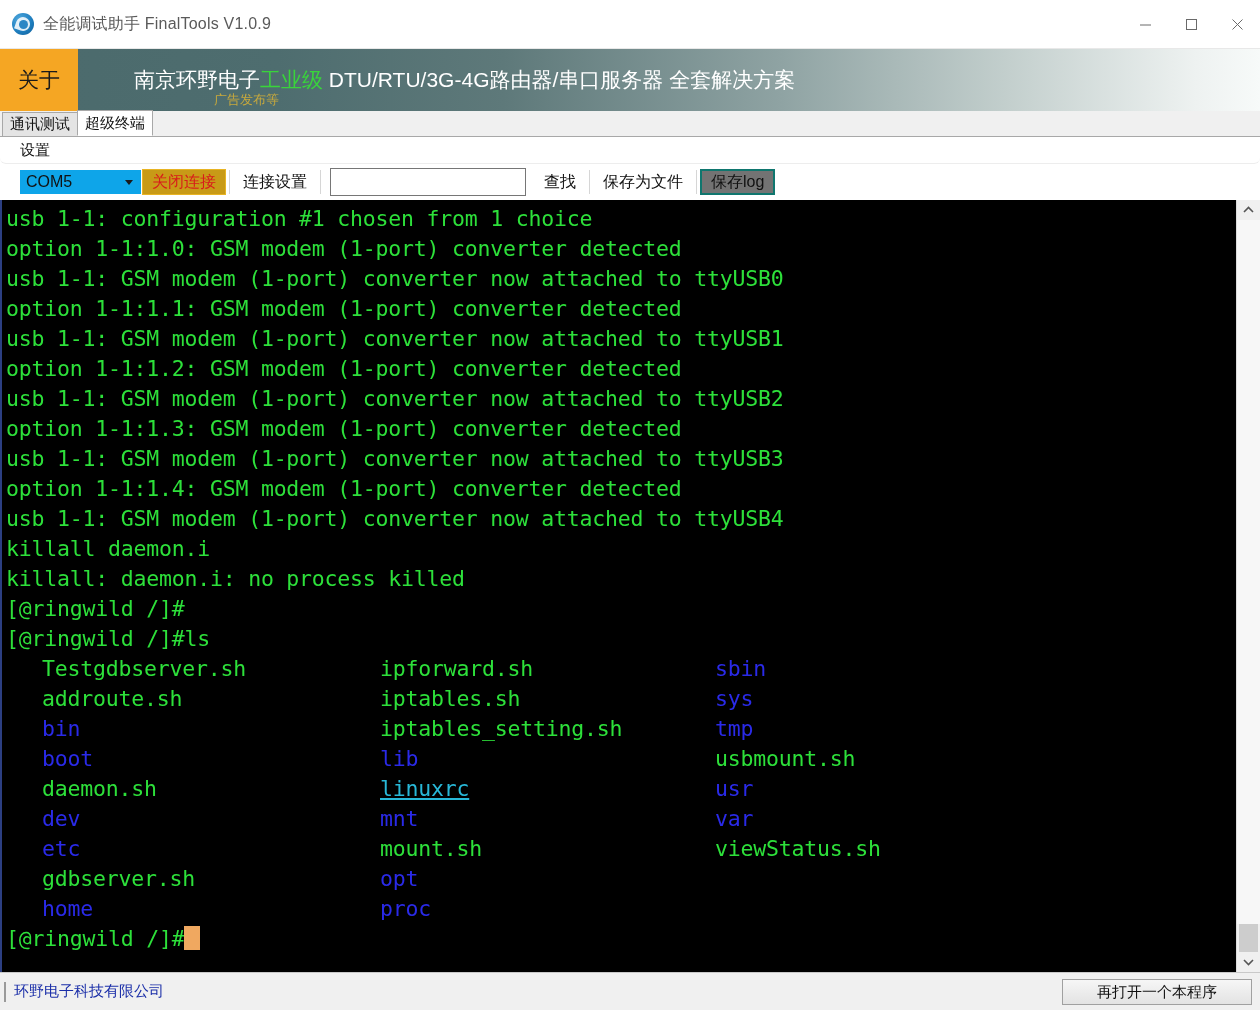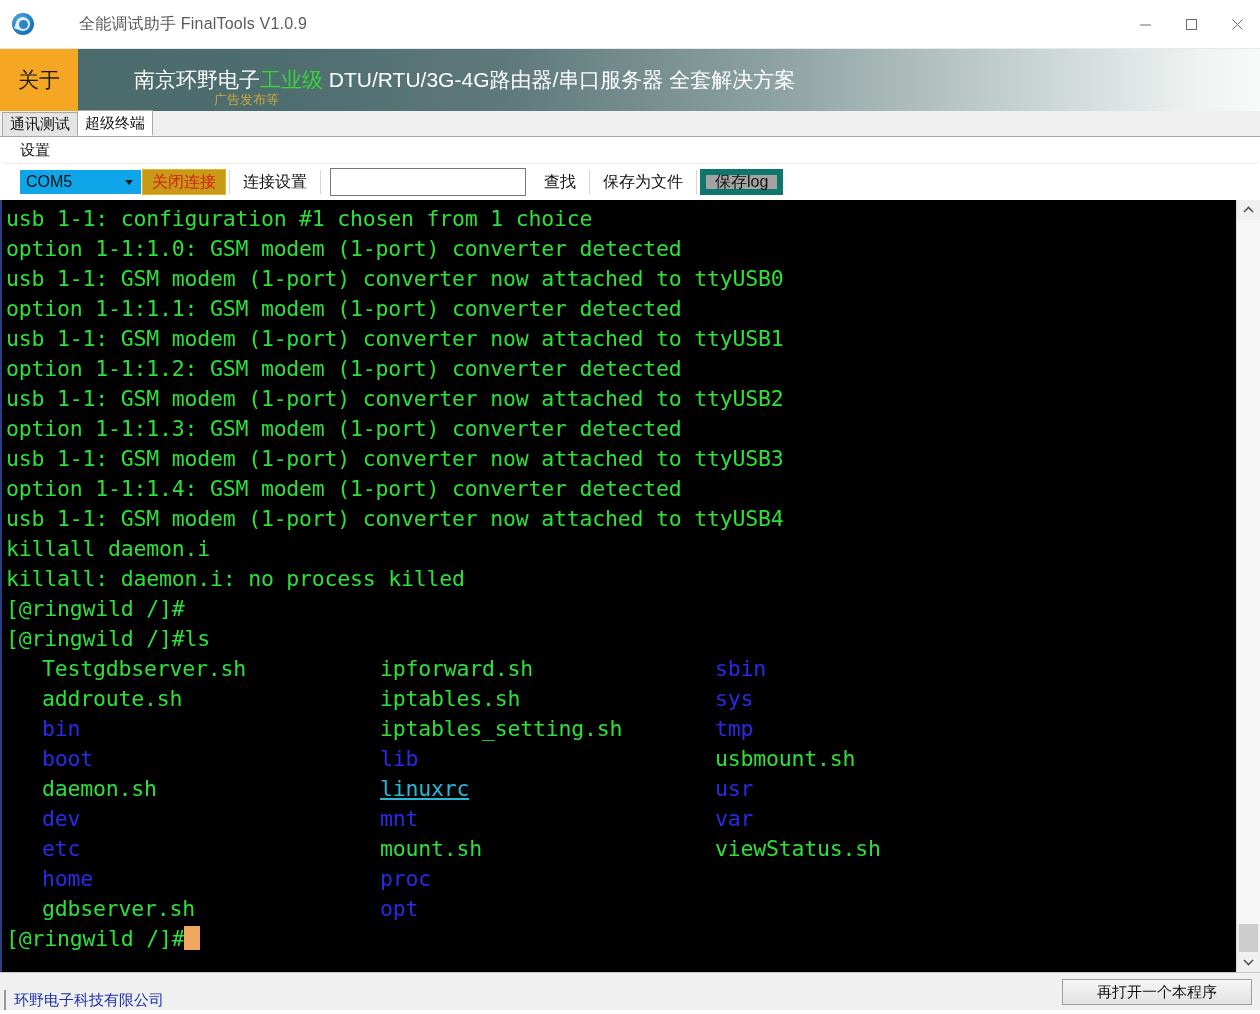--- a/index.html
+++ b/index.html
@@ -16,21 +16,20 @@
   }
 
   
   .titlebar {
     height: 48px;
     background: #ffffff;
     display: flex;
     align-items: center;
     position: relative;
     border-bottom: 1px solid #e8e8e8;
-    gap: 36px;
   }
   .app-icon {
     width: 22px; height: 22px;
     margin-left: 12px; margin-right: 9px;
     position: relative;
     flex: none;
   }
   .app-icon .disc {
     position: absolute;
     left: 0; top: 0;
@@ -212,23 +211,23 @@
     align-items: center;
     box-sizing: border-box;
     white-space: nowrap;
   }
   .tbtn.gold {
     background: #c89a17;
     color: #d81b1b;
     border: 1px solid #e8b424;
   }
   .tbtn.orange {
-    background: #a3a3a3;
+    background: #737373;
     color: #111111;
-    border: 6px solid #0f766e;
+    border: 2px solid #0f766e;
   }
   .sep {
     width: 1px;
     height: 24px;
     background: #d6d6d6;
     margin: 0 3px;
   }
   .findbox {
     width: 196px;
     height: 28px;
@@ -321,21 +320,21 @@
     left: 0; right: 0;
     background: #f7f7f7;
   }
 
   
   .statusbar {
     height: 38px;
     background: #f0f0f0;
     border-top: 1px solid #c9c9c9;
     display: flex;
-    align-items: flex-end;
+    align-items: center;
     padding: 0 6px 0 4px;
     box-sizing: border-box;
     position: relative;
   }
   .status-grip {
     width: 2px;
     height: 20px;
     background: #9a9a9a;
     margin-right: 8px;
   }
@@ -443,22 +442,22 @@
       <div class="tline">killall: daemon.i: no process killed</div>
       <div class="tline">[@ringwild /]#</div>
       <div class="tline">[@ringwild /]#ls</div>
       <div class="tline cols"><span class="col1 file">Testgdbserver.sh</span><span class="col2 file">ipforward.sh</span><span class="col3 dir">sbin</span></div>
       <div class="tline cols"><span class="col1 file">addroute.sh</span><span class="col2 file">iptables.sh</span><span class="col3 dir">sys</span></div>
       <div class="tline cols"><span class="col1 dir">bin</span><span class="col2 file">iptables_setting.sh</span><span class="col3 dir">tmp</span></div>
       <div class="tline cols"><span class="col1 dir">boot</span><span class="col2 dir">lib</span><span class="col3 file">usbmount.sh</span></div>
       <div class="tline cols"><span class="col1 file">daemon.sh</span><span class="col2 link">linuxrc</span><span class="col3 dir">usr</span></div>
       <div class="tline cols"><span class="col1 dir">dev</span><span class="col2 dir">mnt</span><span class="col3 dir">var</span></div>
       <div class="tline cols"><span class="col1 dir">etc</span><span class="col2 file">mount.sh</span><span class="col3 file">viewStatus.sh</span></div>
+      <div class="tline cols"><span class="col1 file">gdbserver.sh</span><span class="col2 dir">opt</span></div>
       <div class="tline cols"><span class="col1 dir">home</span><span class="col2 dir">proc</span></div>
-      <div class="tline cols"><span class="col1 file">gdbserver.sh</span><span class="col2 dir">opt</span></div>
       <div class="tline"><span>[@ringwild /]#</span><span class="cursor"></span></div>
     </div>
   <div class="scrollbar">
     <div class="sb-arrow">
       <svg width="11" height="8" viewBox="0 0 11 8">
         <polyline points="1,6 5.5,1.5 10,6" fill="none" stroke="currentColor" stroke-width="1.6"></polyline>
       </svg>
     </div>
     <div class="sb-track"></div>
     <div class="sb-thumb"></div>

